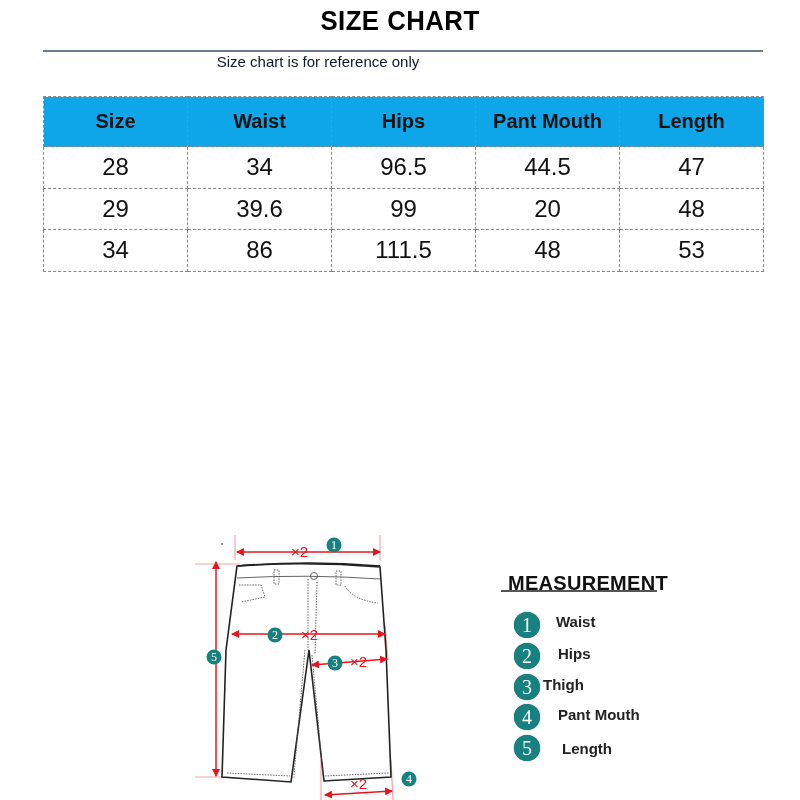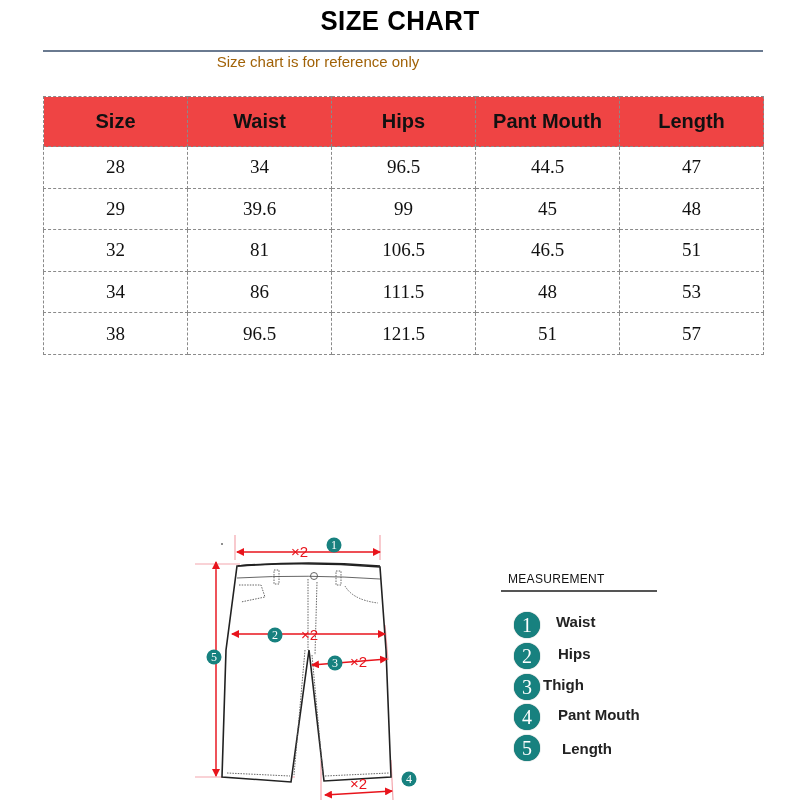--- a/index.html
+++ b/index.html
@@ -2,28 +2,28 @@
 <html><head>
 <meta charset="utf-8">
 <style>
   html, body { margin:0; padding:0; background:#ffffff; }
   body { width:800px; height:800px; position:relative; overflow:hidden;
          font-family: "Liberation Sans", "DejaVu Sans", sans-serif; color:#111; }
   .title { position:absolute; left:0; width:800px; top:5px; text-align:center;
            font-size:28px; font-weight:bold; letter-spacing:0.5px; color:#000; transform:scaleX(0.92); }
   .rule { position:absolute; left:43px; width:720px; top:50px; height:2px; background:#6a7a90; }
   .subtitle { position:absolute; left:0; width:636px; top:53px; text-align:center;
-              font-size:15px; color:#a16207; }
+              font-size:15px; color:#0f172a; }
   table.size { position:absolute; left:43px; top:96px; width:721px; border-collapse:collapse;
                table-layout:fixed; }
   table.size th, table.size td { border:1px dashed #8a8a8a; text-align:center; padding:0; }
-  table.size th { background:#ef4444; height:49px; font-size:20px; font-weight:bold; color:#111; }
-  table.size td { height:40.6px; font-size:19px; color:#111;font-family:Liberation Serif, serif; }
+  table.size th { background:#0ea5e9; height:49px; font-size:20px; font-weight:bold; color:#111; }
+  table.size td { height:40.6px; font-size:24px; color:#111; }
   .diagram { position:absolute; left:195px; top:530px; width:230px; height:270px; }
-  .measure-title { position:absolute; left:508px; top:572px; font-size:12px; font-weight:normal;
+  .measure-title { position:absolute; left:508px; top:572px; font-size:20px; font-weight:bold;
                    color:#111; letter-spacing:0.3px; }
   .measure-line { position:absolute; left:501px; top:590px; width:156px; height:2px; background:#555; }
   .legend-item { position:absolute; left:514px; height:26px; display:flex; align-items:center; }
   .legend-num { width:26px; height:26px; border-radius:50%; background:#17817f; color:#fff;
                 font-family:"Liberation Serif", serif; font-size:20px; display:flex;
                 align-items:center; justify-content:center; box-shadow:0 0 1px #0a4a48; }
   .legend-label { margin-left:18px; font-size:15px; font-weight:bold; color:#222; }
 </style>
 </head>
 <body>
@@ -47,43 +47,29 @@
       <td>28</td>
       <td>34</td>
       <td>96.5</td>
       <td>44.5</td>
       <td>47</td>
     </tr>
     <tr>
       <td>29</td>
       <td>39.6</td>
       <td>99</td>
-      <td>45</td>
+      <td>20</td>
       <td>48</td>
-    </tr>
-    <tr>
-      <td>32</td>
-      <td>81</td>
-      <td>106.5</td>
-      <td>46.5</td>
-      <td>51</td>
     </tr>
     <tr>
       <td>34</td>
       <td>86</td>
       <td>111.5</td>
       <td>48</td>
       <td>53</td>
-    </tr>
-    <tr>
-      <td>38</td>
-      <td>96.5</td>
-      <td>121.5</td>
-      <td>51</td>
-      <td>57</td>
     </tr>
   </tbody>
 </table>
 
 <svg class="diagram" viewBox="0 0 230 270" width="230" height="270">
   <defs>
     <marker id="ah" markerWidth="8" markerHeight="8" refX="7" refY="4" orient="auto-start-reverse" markerUnits="userSpaceOnUse">
       <path d="M0,0 L8,4 L0,8 z" fill="#e8141c"></path>
     </marker>
   </defs>

